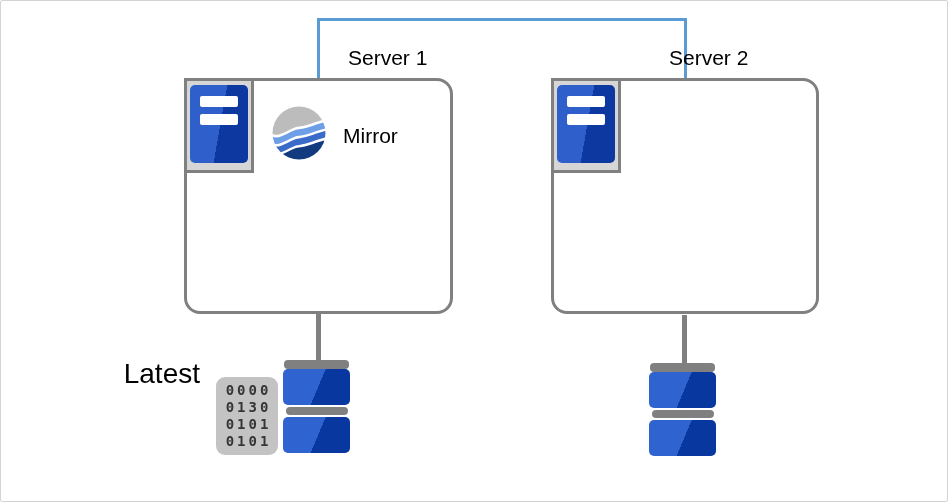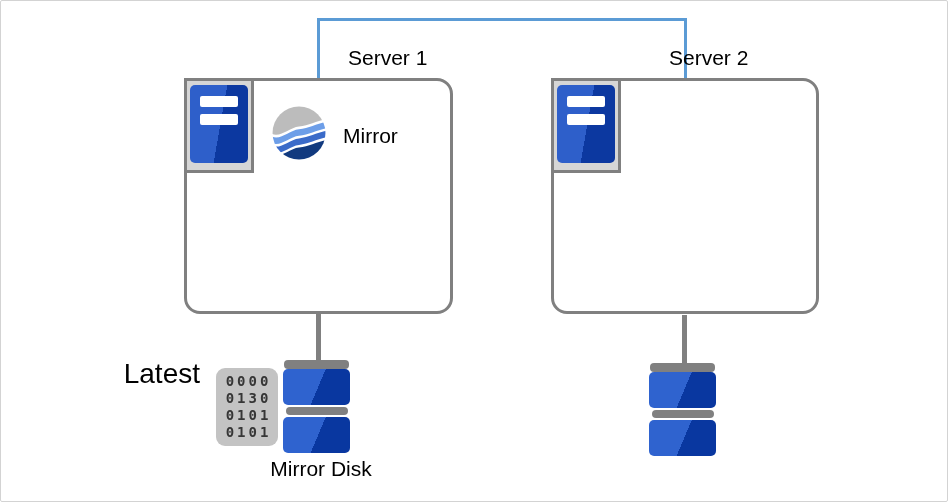--- a/index.html
+++ b/index.html
@@ -53,21 +53,21 @@
   .stem{position:absolute;width:5px;height:48px;background:var(--outline-gray);}
 
   
   .stack{position:absolute;width:67px;display:flex;flex-direction:column;align-items:center;}
   .dbar{width:65px;height:9px;border-radius:4px;background:var(--outline-gray);flex:none;}
   .dbar.mid{width:62px;height:8px;margin-top:2px;margin-bottom:2px;}
   .disk{width:67px;height:36px;border-radius:5px;flex:none;
         background:linear-gradient(113deg,var(--disk-light) 52%,var(--disk-dark) 52%);}
 
   
-  .binary{position:absolute;left:215px;top:367px;width:62px;height:78px;border-radius:9px;
+  .binary{position:absolute;left:215px;top:376px;width:62px;height:78px;border-radius:9px;
           background:var(--binary-bg);text-align:center;padding-top:5px;}
   .binary .row{font-family:"DejaVu Sans Mono",monospace;font-weight:bold;font-size:14px;
                line-height:17px;letter-spacing:3px;margin-right:-3px;color:var(--binary-text);}
 
   .latest-label{position:absolute;left:97px;top:362px;width:102px;text-align:right;
                 font-size:28px;line-height:21px;}
   .mirrordisk-label{position:absolute;left:260px;top:456px;width:120px;text-align:center;
                     font-size:21px;}
 </style>
 </head>
@@ -137,15 +137,14 @@
     <div class="row">0000</div>
     <div class="row">0130</div>
     <div class="row">0101</div>
     <div class="row">0101</div>
   </div>
 
   <div class="latest-label">
     <div>Latest</div>
   </div>
 
-  <div class="mirrordisk-label">Mirror Disk</div>
 
 </div>
 
 </body></html>

